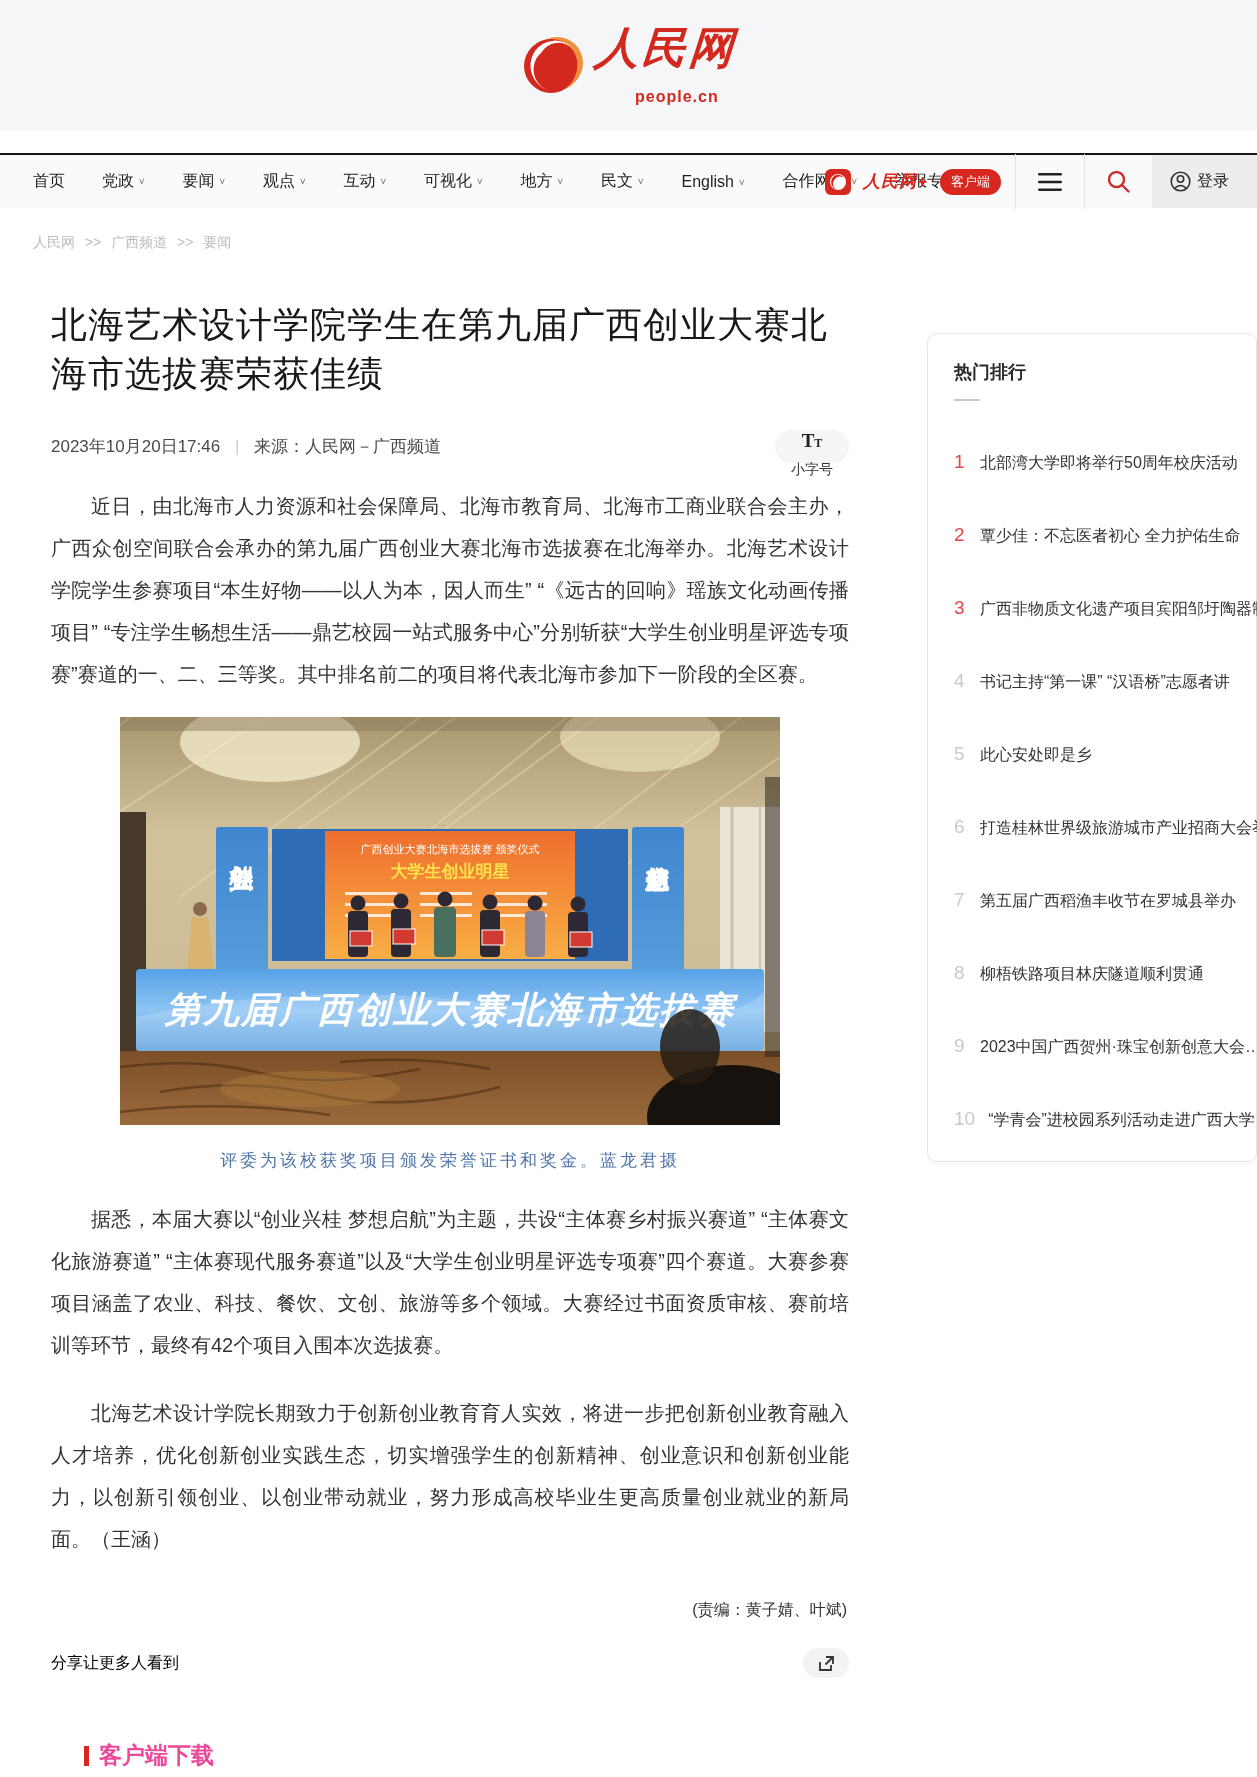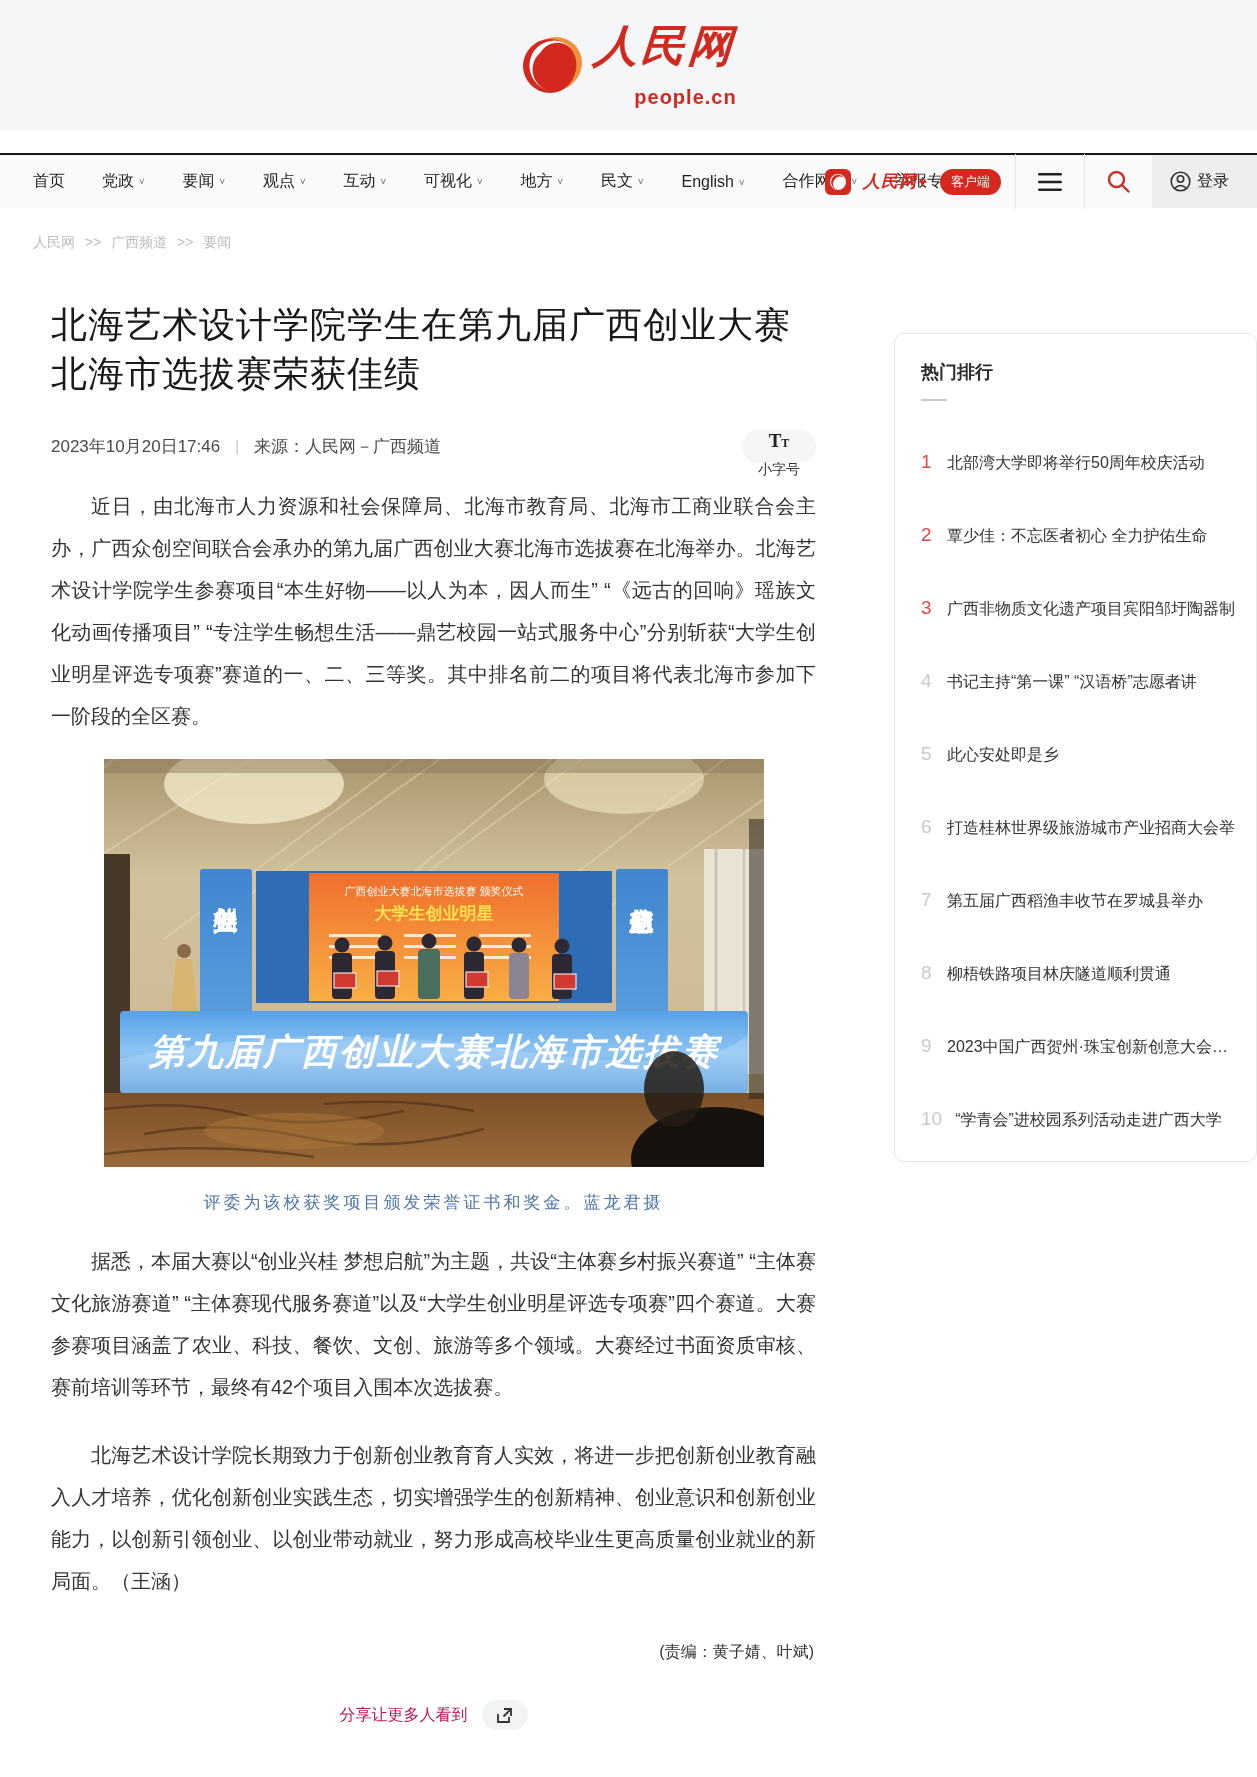--- a/index.html
+++ b/index.html
@@ -5,21 +5,21 @@
   * { margin:0; padding:0; box-sizing:border-box; }
   html,body { width:1257px; height:1777px; overflow:hidden; background:#fff;
     font-family:"Liberation Sans",sans-serif; }
   #page { width:1257px; height:1777px; overflow:hidden; position:relative; background:#fff; }
 
   
   .site-header { height:131px; background:#f5f6f7; display:flex; align-items:center; justify-content:center; }
   .logo { display:flex; align-items:center; gap:8px; cursor:pointer; }
   .logo-txt { display:flex; flex-direction:column; align-items:flex-start; }
   .logo-cn { color:#d3281e; font-size:44px; font-weight:700; font-style:italic; letter-spacing:3px; transform:skewX(-4deg); line-height:46px; }
-  .logo-en { color:#d3281e; font-size:20px; font-weight:700; letter-spacing:1px; margin-top:17px; padding-left:40px; }
+  .logo-en { color:#d3281e; font-size:16px; font-weight:700; letter-spacing:1px; margin-top:17px; padding-left:40px; }
 
   
   .nav-wrap { margin-top:22px; border-top:2px solid #17181a; background:#fafafb; height:55px;
     display:flex; align-items:center; padding-left:33px; position:relative; }
   .nav-items { display:flex; align-items:center; gap:37px; list-style:none; }
   .nav-item { font-size:16px; color:#1f1f1f; cursor:pointer; white-space:nowrap; }
   .chev { font-size:9px; color:#555; margin-left:4px; vertical-align:2px; }
   .nav-right { position:absolute; right:0; top:0; height:100%; display:flex; align-items:center; }
   .app-badge { display:flex; align-items:center; gap:12px; cursor:pointer; margin-right:14px; }
   .badge-logo { width:26px; height:26px; background:#d6281f; border-radius:6px; display:flex; align-items:center; justify-content:center; }
@@ -50,27 +50,27 @@
 
   .body-p { font-size:20px; line-height:42px; color:#333; text-align:justify; text-indent:2em; }
   .p-gap { margin-top:26px; }
 
   figure.photo-fig { margin:22px 0 0; }
   .photo-svg { display:block; margin:0 auto; }
   figcaption { text-align:center; margin-top:24px; font-family:"Liberation Serif",serif;
     font-size:17px; color:#4e74a8; letter-spacing:3px; }
 
   .editor-line { text-align:right; font-size:16px; color:#333; margin-top:40px; padding-right:2px; }
-  .share-row { display:flex; justify-content:center; align-items:center; gap:14px; margin-top:37px;
-    color:#be185d; font-size:16px; }
+  .share-row { display:flex; justify-content:space-between; align-items:center; gap:14px; margin-top:27px;
+    color:#000000; font-size:16px; }
   .share-btn { width:46px; height:30px; border-radius:15px; background:#f2f3f5; display:flex;
     align-items:center; justify-content:center; cursor:pointer; }
 
   
-  .sidebar { width:363px; margin-left:78px; margin-top:33px; flex-shrink:0; }
+  .sidebar { width:330px; margin-left:78px; margin-top:33px; flex-shrink:0; }
   .hot-box { border:1px solid #e7e7e9; border-radius:10px; padding:26px 0 30px 26px; box-shadow:0 1px 10px rgba(0,0,0,.03); }
   .hot-title { font-size:18px; color:#2b2b2b; font-weight:700; }
   .hot-dash { width:26px; height:2px; background:#c9c9c9; margin-top:15px; }
   .hot-item { display:flex; gap:13px; align-items:baseline; margin-top:51px; cursor:pointer; }
   .rank { font-size:19px; min-width:13px; line-height:20px; }
   .rank.hot { color:#e14747; }
   .rank.cold { color:#c9c9c9; }
   .hot-text { font-size:16px; color:#333; white-space:nowrap; line-height:22px; }
 
   

